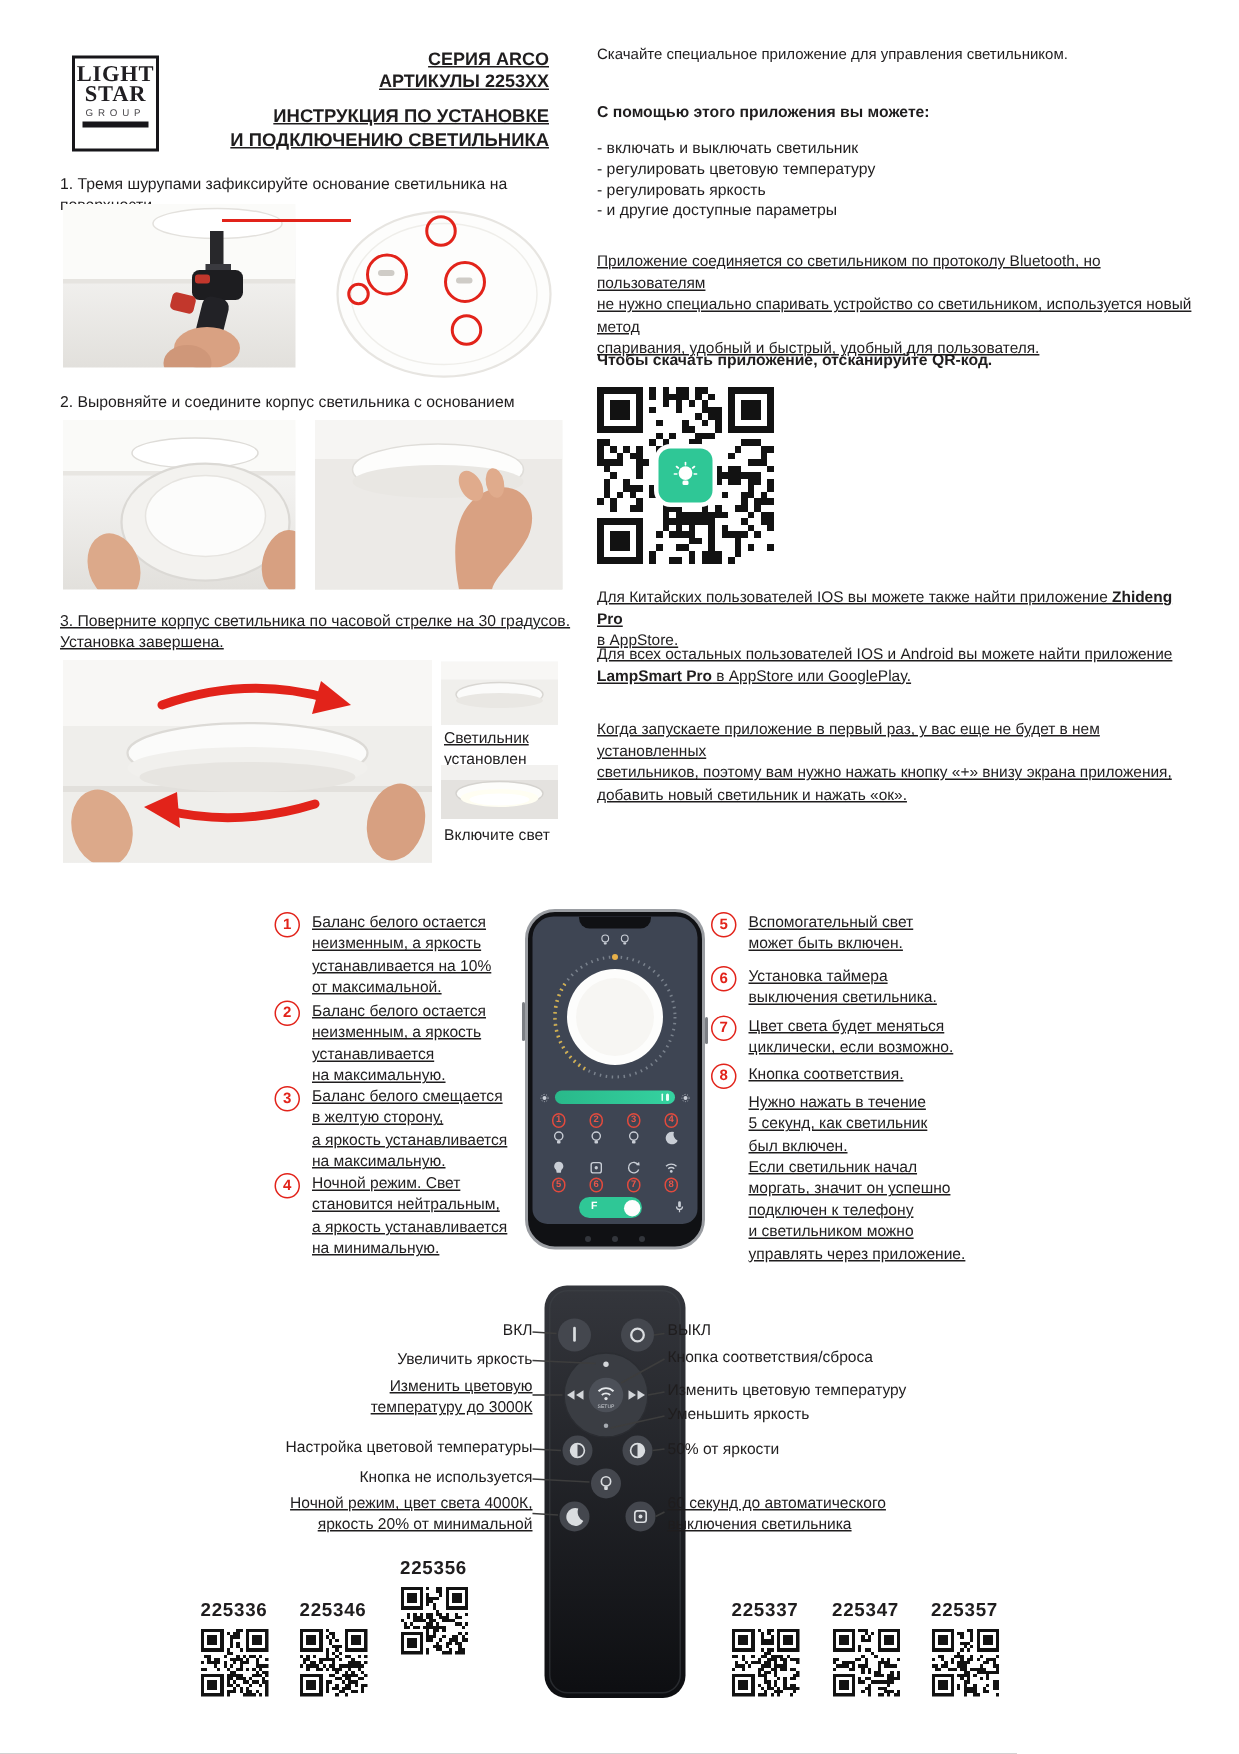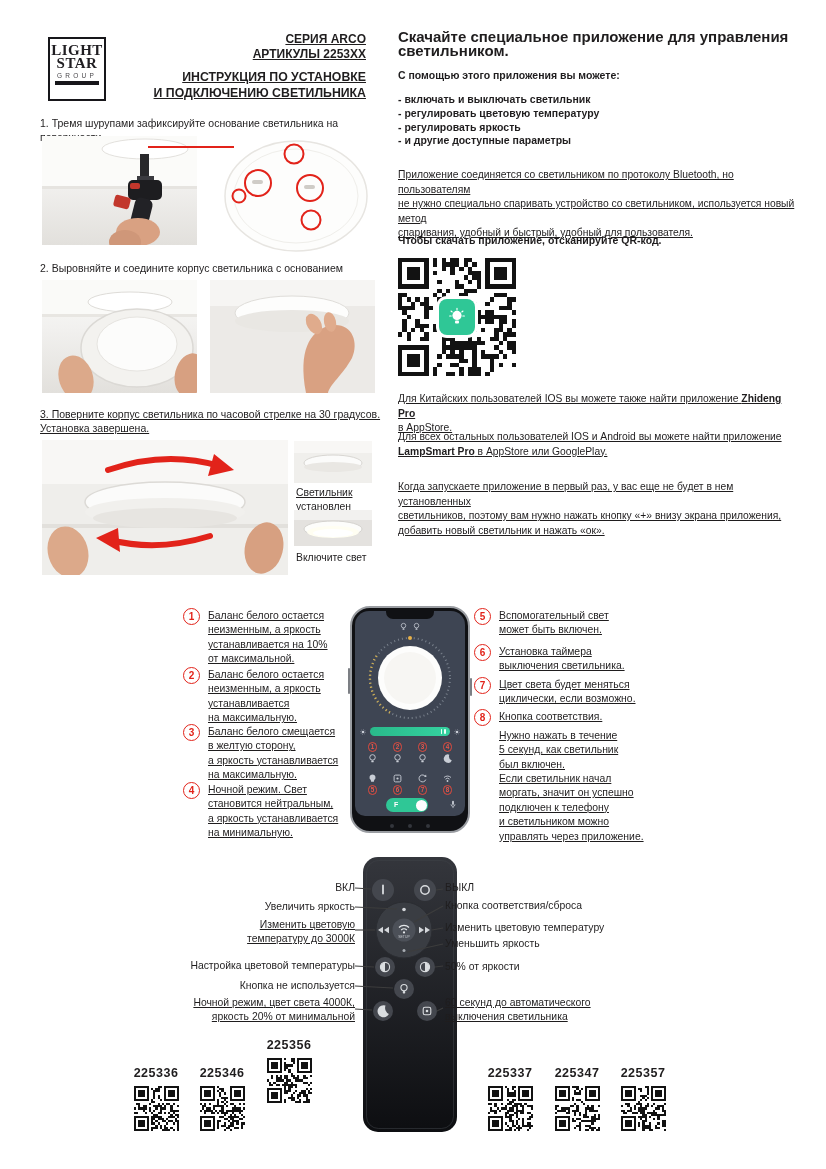--- a/index.html
+++ b/index.html
@@ -36,23 +36,23 @@
   
   .photo{position:absolute;overflow:hidden;background:linear-gradient(180deg,#fbfbfa 0%,#f1f0ee 45%,#e2e0dc 100%);}
   .photo svg{display:block;}
 
   .redline{position:absolute;height:2px;background:var(--red);}
 
   .mini-label{font-size:10.4px;line-height:13.5px;}
 
   
   .rc{left:398px;width:402px;}
-  .rc-title{font-weight:bold;font-size:15px;line-height:14px;}
+  .rc-title{font-weight:normal;font-size:10px;line-height:14px;}
   .rc-sub{font-weight:bold;font-size:10.5px;}
-  .rc-feat{font-weight:bold;font-size:10.5px;line-height:13.8px;}
+  .rc-feat{font-weight:normal;font-size:10.5px;line-height:13.8px;}
   .rc-body{font-size:10.3px;line-height:14.6px;}
   .bigqr{left:398px;top:258px;width:118px;height:118px;position:absolute;}
   .bigqr-icon{
     position:absolute;left:41px;top:41px;width:36px;height:36px;border-radius:8px;
     background:var(--green);display:flex;align-items:center;justify-content:center;
     box-shadow:0 0 0 3px #fff;
   }
 
   
   .ann{position:absolute;display:flex;gap:8px;align-items:flex-start;}

